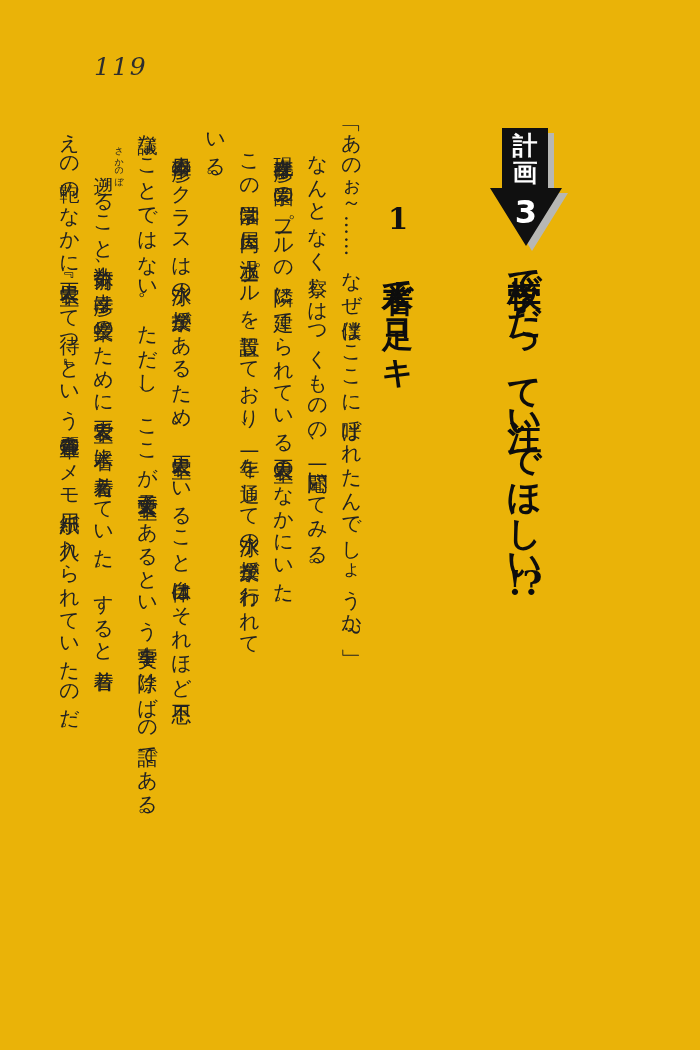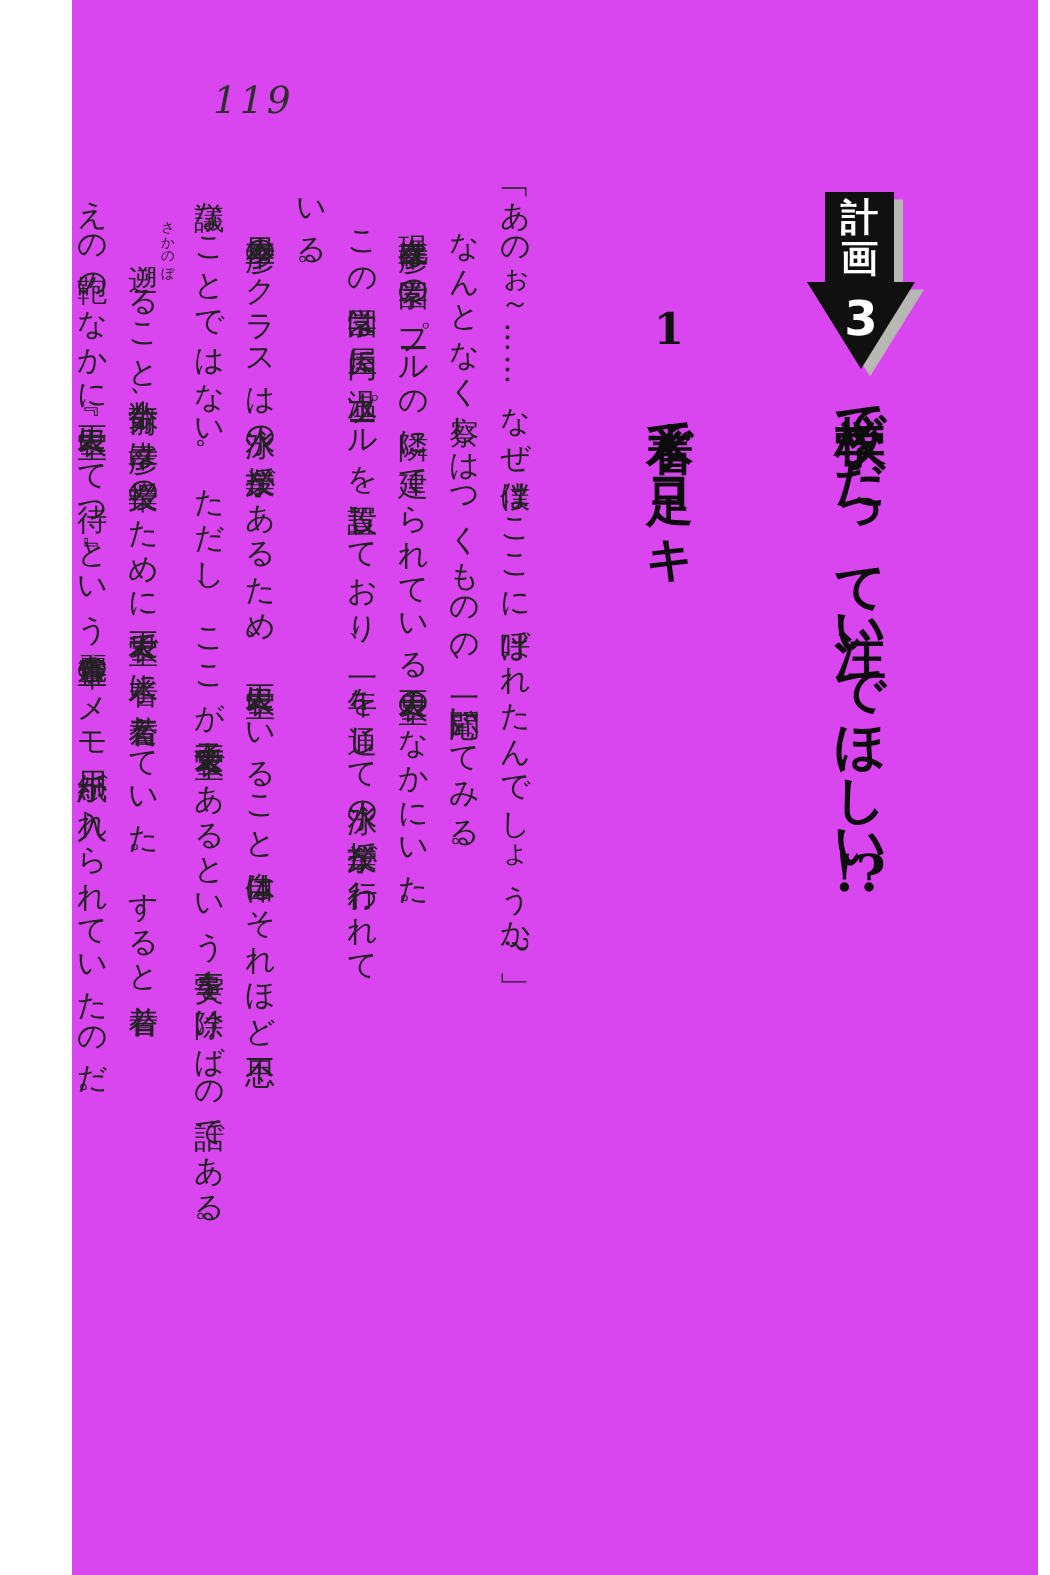--- a/index.html
+++ b/index.html
@@ -1,23 +1,22 @@
 <!DOCTYPE html>
 <html lang="ja"><head>
 <meta charset="utf-8">
 <style>
   html,body{margin:0;padding:0;}
   .page{
     position:relative;
-    width:644px;height:1050px;
-    background:#d946ef;
+    width:700px;height:1050px;
+    background:#eab308;
     overflow:hidden;
     font-family:"DejaVu Serif","Liberation Serif",serif;
     color:#1c1c1c;
-    margin-left:48px;
   }
   .page-number{
     position:absolute;left:94px;top:52px;
     font-size:25px;font-style:italic;color:#2e2e2e;
     letter-spacing:2px;
   }
   
   .chapter-arrow{
     position:absolute;left:488px;top:126px;
     width:82px;height:128px;

